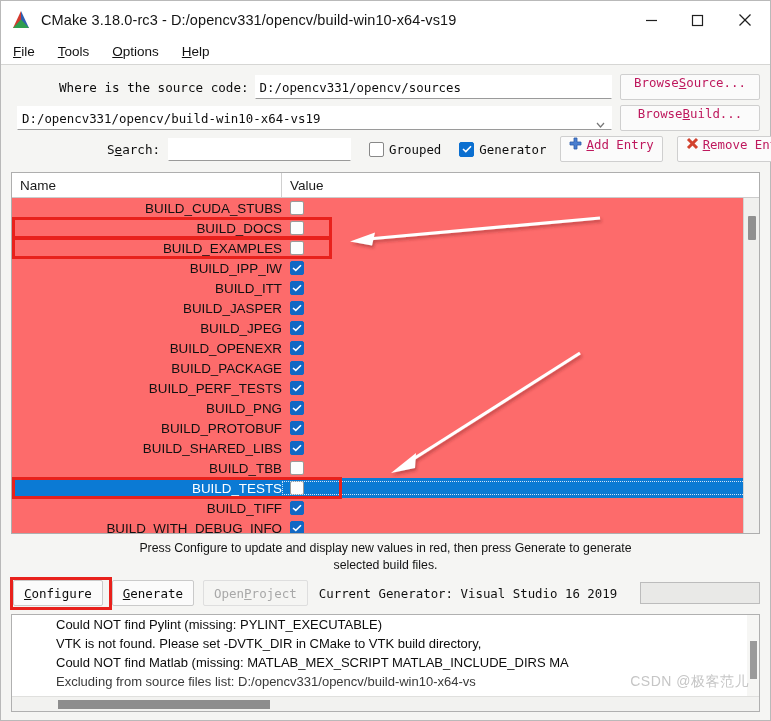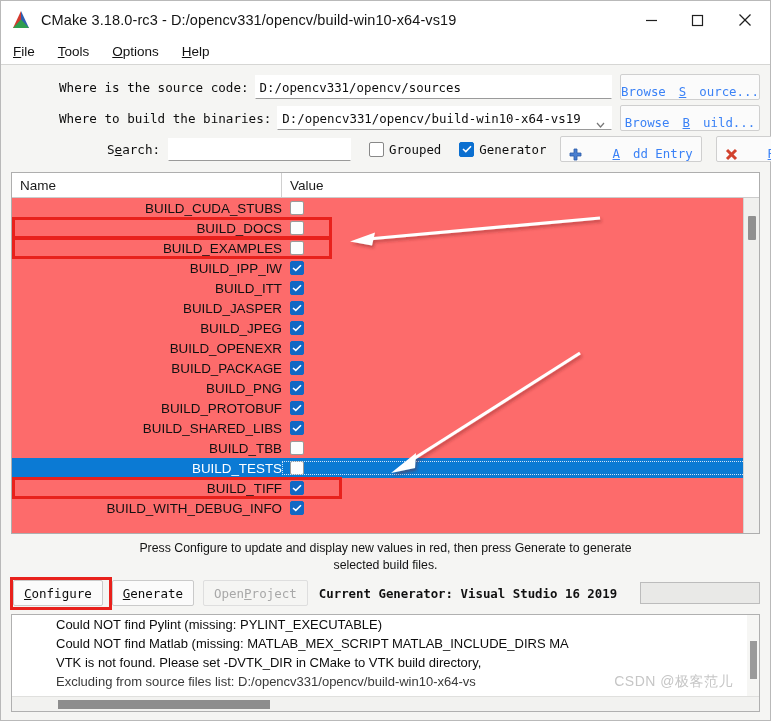--- a/index.html
+++ b/index.html
@@ -79,23 +79,23 @@
   .chev {
     position: absolute; right: 7px; top: 8px;
     width: 9px; height: 6px;
   }
   .btn {
     height: 26px;
     background: #fbfbfb;
     border: 1px solid #cfcfcf;
     border-radius: 2px;
     font-family: "DejaVu Sans Mono", monospace;
-    font-size: 12.4px; color: #3b82f6;
-    display: flex; align-items: flex-end; justify-content: center;
-    padding: 0 9px; white-space: nowrap; gap: 13px;
+    font-size: 12.4px; color: #be185d;
+    display: flex; align-items: flex-start; justify-content: center;
+    padding: 0 9px; white-space: nowrap;
   }
   .btn .u { text-decoration: underline; }
   .browse { width: 140px; flex: 0 0 140px; }
 
   
   .srow { display: flex; align-items: center; height: 28px; }
   .searchbox {
     width: 256px; height: 23px; margin-left: 8px;
     background: #fff;
     border: 1px solid #fff;
@@ -187,21 +187,21 @@
     height: 26px; min-width: 72px;
     background: #fbfbfb; border: 1px solid #cacaca; border-radius: 2px;
     font-family: "DejaVu Sans Mono", monospace;
     font-size: 12.5px; color: #0d0d0d;
     display: flex; align-items: center; justify-content: center;
     padding: 0 10px; white-space: nowrap;
   }
   .abtn.disabled { color: #a8a8a8; background: #f5f5f3; border-color: #dedede; }
   .gentext {
     font-family: "DejaVu Sans Mono", monospace;
-    font-size: 12.4px; color: #111; white-space: nowrap; margin-left: 2px; font-weight: bold;
+    font-size: 12.4px; color: #111; white-space: nowrap; margin-left: 2px;
   }
   .progfield {
     margin-left: auto; width: 120px; height: 22px;
     background: #e9e9e7; border: 1px solid #bcbcbc;
   }
 
   
   .logwrap {
     margin: 3px 10px 8px 10px; flex: 1;
     border: 1px solid #b0b0b0; background: #fff;
@@ -227,21 +227,21 @@
   }
   .logvscroll {
     position: absolute; right: 0; top: 0; bottom: 15px; width: 12px;
     background: #f6f6f4;
   }
   .logvthumb {
     position: absolute; left: 3px; top: 26px; width: 7px; height: 38px;
     background: #9a9a9a;
   }
   .watermark {
-    position: absolute; right: 26px; bottom: 20px;
+    position: absolute; right: 10px; bottom: 20px;
     font-size: 14px; color: #c6c6c6; letter-spacing: .5px;
     white-space: nowrap;
   }
 </style>
 </head>
 <body>
 
 <div id="app">
 
   <div class="titlebar">
@@ -288,21 +288,20 @@
         <div class="field">D:/opencv331/opencv/sources</div>
       </div>
       <div class="btn browse">
         <span>Browse </span>
           <span class="u">S</span>
           <span>ource...</span>
       </div>
     </div>
 
     <div class="frow">
-      <div class="flabel">Where to build the binaries:</div>
       <div class="fieldwrap">
         <div class="field">D:/opencv331/opencv/build-win10-x64-vs19</div>
         <span class="chev">
           <svg width="9" height="6" viewBox="0 0 9 6">
               <polyline points="1,1 4.5,5 8,1" fill="none" stroke="#777" stroke-width="1.2"></polyline>
             </svg>
         </span>
       </div>
       <div class="btn browse">
         <span>Browse </span>
@@ -425,20 +424,30 @@
           <div class="tval">
             <div class="tcb on">
               <svg width="10" height="8" viewBox="0 0 10 8">
                 <polyline points="1,4 3.8,6.4 9,1.3" fill="none" stroke="#ffffff" stroke-width="1.5"></polyline>
               </svg>
             </div>
           </div>
         </div>
         <div class="trow">
           <div class="tname">BUILD_PACKAGE</div>
+          <div class="tval">
+            <div class="tcb on">
+              <svg width="10" height="8" viewBox="0 0 10 8">
+                <polyline points="1,4 3.8,6.4 9,1.3" fill="none" stroke="#ffffff" stroke-width="1.5"></polyline>
+              </svg>
+            </div>
+          </div>
+        </div>
+        <div class="trow">
+          <div class="tname">BUILD_PERF_TESTS</div>
           <div class="tval">
             <div class="tcb on">
               <svg width="10" height="8" viewBox="0 0 10 8">
                 <polyline points="1,4 3.8,6.4 9,1.3" fill="none" stroke="#ffffff" stroke-width="1.5"></polyline>
               </svg>
             </div>
           </div>
         </div>
         <div class="trow">
           <div class="tname">BUILD_PNG</div>
@@ -558,22 +567,22 @@
     </div>
     <div class="gentext">Current Generator: Visual Studio 16 2019</div>
     <div class="progfield"></div>
 
     <div class="redbox" style="left:9px; top:2px; width:102px; height:33px;"></div>
   </div>
 
   <div class="logwrap">
     <div class="logtext" id="logtext">
         <div class="logline">Could NOT find Pylint (missing: PYLINT_EXECUTABLE)</div>
+        <div class="logline">VTK is not found. Please set -DVTK_DIR in CMake to VTK build directory, </div>
         <div class="logline">Could NOT find Matlab (missing: MATLAB_MEX_SCRIPT MATLAB_INCLUDE_DIRS MA</div>
-        <div class="logline">VTK is not found. Please set -DVTK_DIR in CMake to VTK build directory, </div>
         <div class="logline clip">Excluding from source files list: D:/opencv331/opencv/build-win10-x64-vs</div>
       </div>
     <div class="logvscroll">
       <div class="logvthumb"></div>
     </div>
     <div class="hscroll">
       <div class="hthumb"></div>
     </div>
     <div class="watermark">CSDN @极客范儿</div>
   </div>

